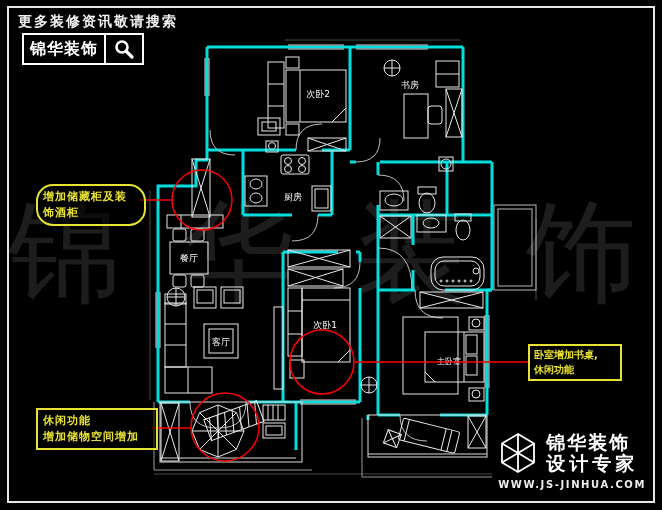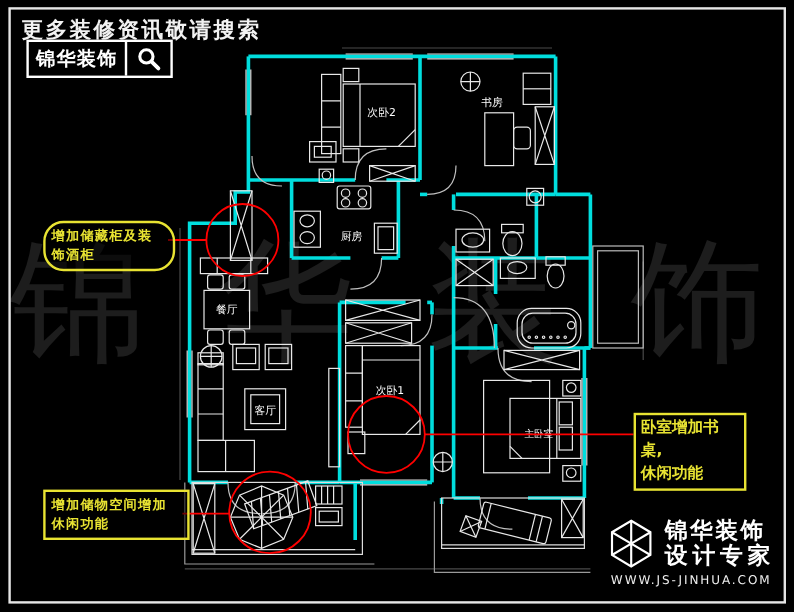--- a/index.html
+++ b/index.html
@@ -4,37 +4,37 @@
 <style>
   html,body{margin:0;padding:0;background:#000;}
   #canvas{position:relative;width:662px;height:510px;background:#000;overflow:hidden;
           font-family:"DejaVu Sans","Liberation Sans",sans-serif;}
   
   #frame{position:absolute;left:7px;top:6px;right:7px;bottom:7px;border:2px solid #e6e6e6;z-index:6;pointer-events:none;}
   
   .wm{position:absolute;top:196px;font-family:"DejaVu Serif","Liberation Serif",serif;
       font-size:112px;line-height:1;color:#1d1d1d;z-index:1;user-select:none;}
   
-  #tagline{position:absolute;left:18px;top:13px;color:#f2f2f2;font-size:18px;font-weight:bold;letter-spacing:2px;z-index:5;}
+  #tagline{position:absolute;left:18px;top:13px;color:#f2f2f2;font-size:14px;font-weight:bold;letter-spacing:2px;z-index:5;}
   #logo-box{position:absolute;left:22px;top:33px;width:118px;height:28px;border:2px solid #fff;display:flex;align-items:stretch;z-index:5;background:#000;}
   #logo-text{width:80px;display:flex;align-items:center;justify-content:center;color:#fff;font-size:16px;font-weight:bold;letter-spacing:1px;border-right:2px solid #fff;}
   #logo-search{flex:1;display:flex;align-items:center;justify-content:center;}
   
   .note{position:absolute;border:2px solid #e8e332;color:#e8e332;background:rgba(0,0,0,.55);
         font-size:11px;font-weight:bold;line-height:1.45;padding:3px 5px;z-index:4;letter-spacing:1px;}
   #note1{left:36px;top:184px;width:96px;border-radius:17px;}
   #note2{left:36px;top:408px;width:108px;}
-  #note3{left:528px;top:344px;width:82px;font-size:13px;padding:2px 4px;letter-spacing:0;}
+  #note3{left:528px;top:344px;width:82px;font-size:10px;padding:2px 4px;letter-spacing:0;}
   
   #footer{position:absolute;right:16px;bottom:20px;z-index:5;color:#fff;}
   #footer-row{display:flex;align-items:center;}
   #footer-names{margin-left:8px;text-align:left;}
   #footer-brand{font-size:19px;font-weight:bold;letter-spacing:2px;line-height:1.1;}
   #footer-slogan{font-size:19px;font-weight:bold;letter-spacing:4px;line-height:1.1;text-align:right;}
-  #footer-url{margin-top:5px;font-size:10px;font-weight:normal;letter-spacing:1.6px;text-align:center;color:#eee;}
+  #footer-url{margin-top:5px;font-size:10px;font-weight:bold;letter-spacing:1.6px;text-align:center;color:#eee;}
   #plan-svg{position:absolute;left:0;top:0;z-index:2;}
   svg text{font-family:"DejaVu Sans","Liberation Sans",sans-serif;}
 </style>
 </head>
 <body>
 
 <div id="canvas">
 
   <span class="wm" style="left:8px">锦</span>
   <span class="wm" style="left:182px">华</span>
@@ -305,22 +305,22 @@
       <circle cx="322" cy="362" r="32"></circle>
       <path d="M354,362 H528"></path>
     </g>
   </svg>
 
   <div class="note" id="note1">
     <div>增加储藏柜及装</div>
     <div>饰酒柜</div>
   </div>
   <div class="note" id="note2">
+    <div>休闲功能</div>
     <div>增加储物空间增加</div>
-    <div>休闲功能</div>
   </div>
   <div class="note" id="note3">
     <div>卧室增加书桌,</div>
     <div>休闲功能</div>
   </div>
 
   <div id="tagline">更多装修资讯敬请搜索</div>
   <div id="logo-box">
     <div id="logo-text">锦华装饰</div>
     <div id="logo-search">

